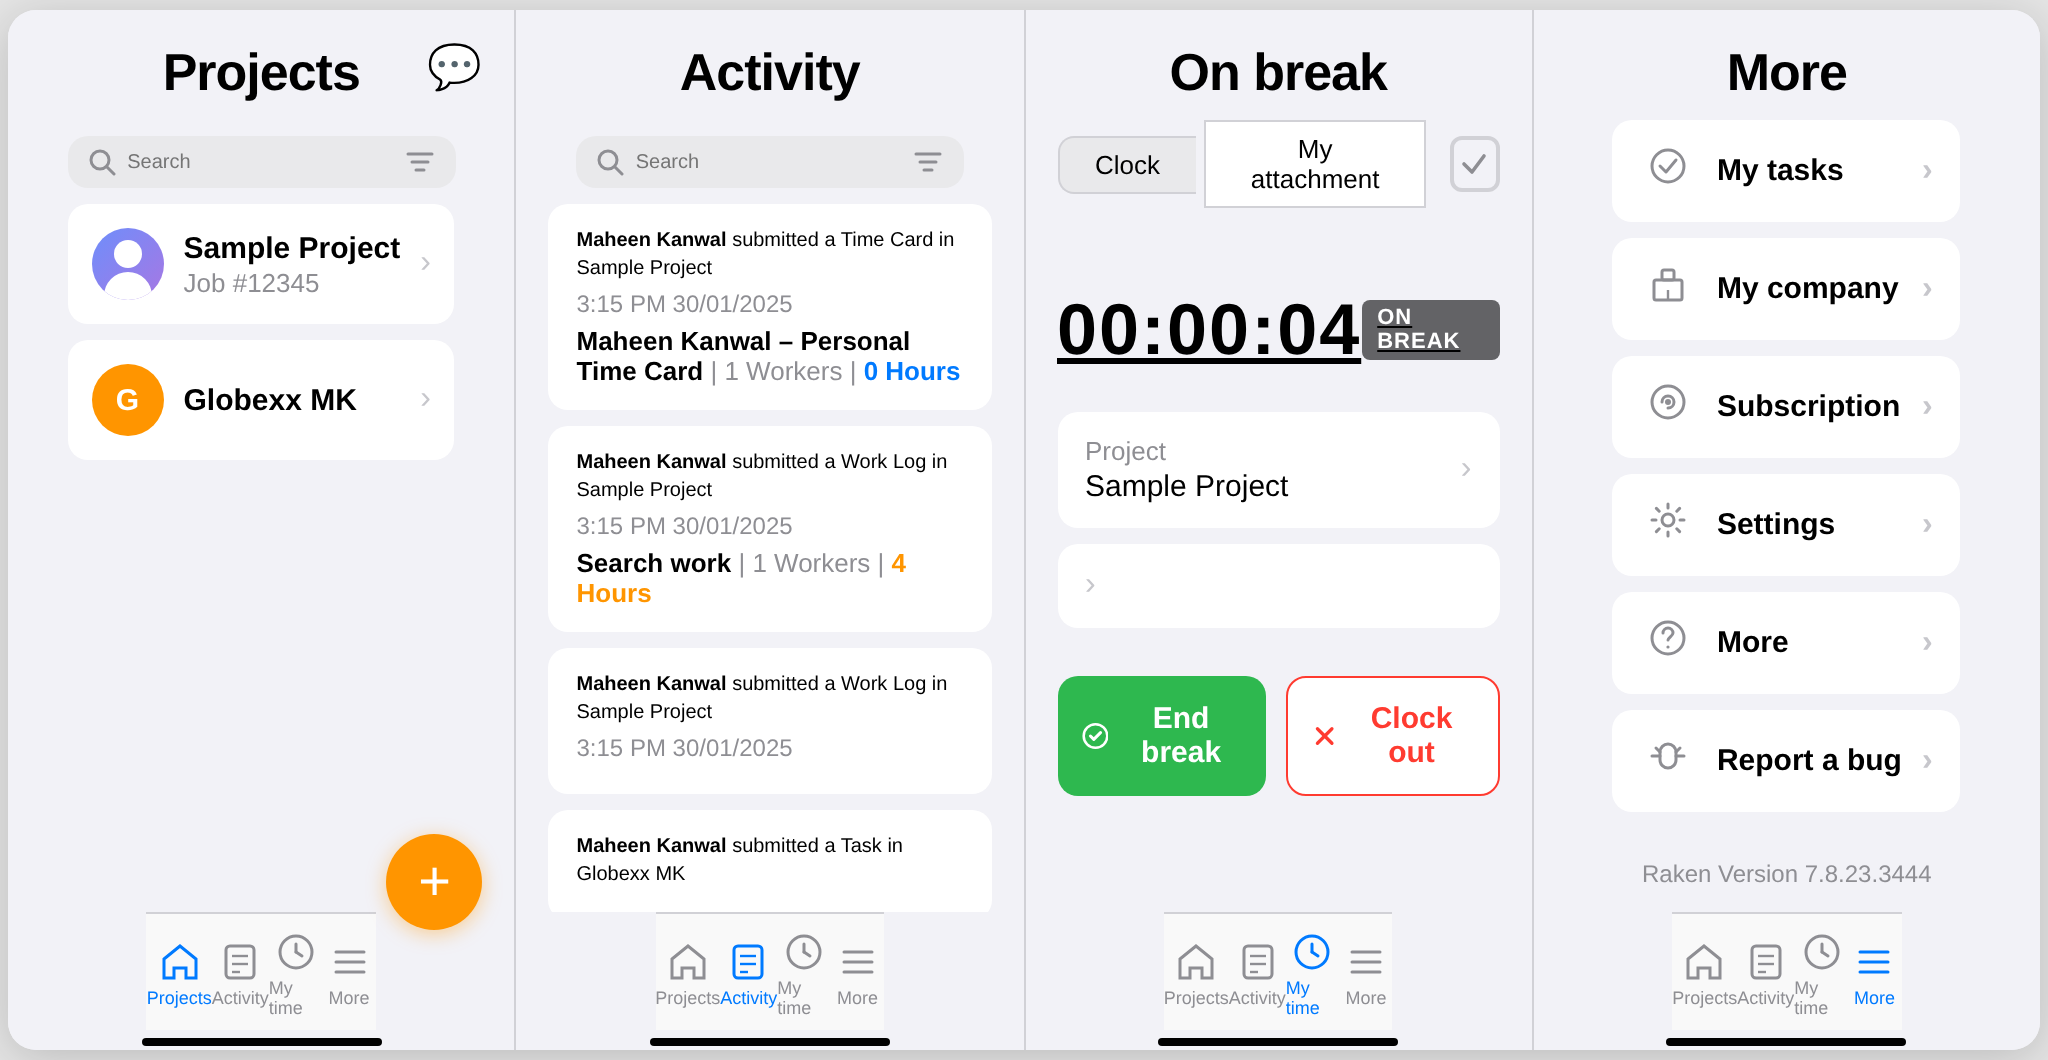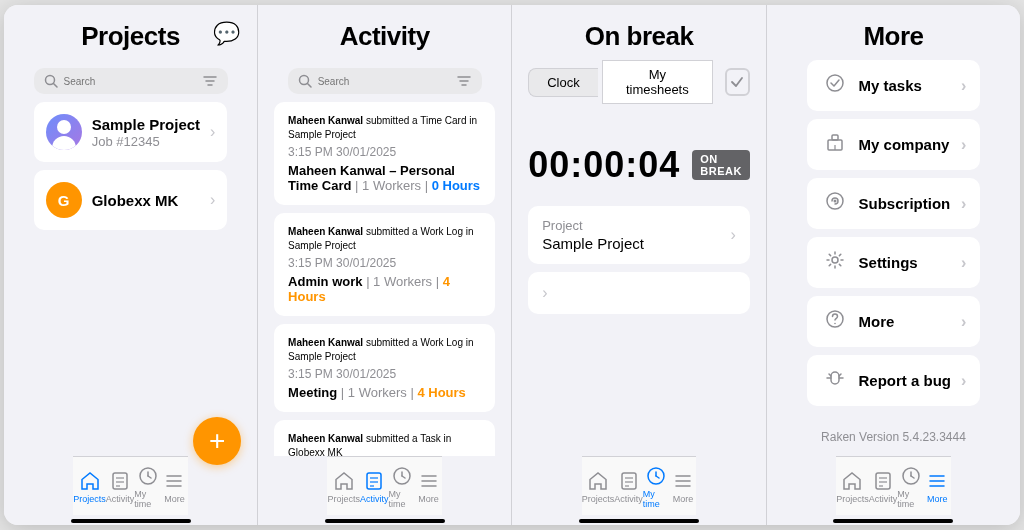--- a/index.html
+++ b/index.html
@@ -164,22 +164,22 @@
       border-radius: 6px;
       display: flex;
       align-items: center;
       justify-content: center;
       margin-left: 8px;
       cursor: pointer;
     }
     .timer-display {
       display: flex;
       align-items: center;
-      gap: 12px;
       margin-bottom: 20px;
+      text-decoration: underline;
     }
     .timer-value {
       font-size: 36px;
       font-weight: 700;
       letter-spacing: 1px;
       color: #000;
     }
     .on-break-badge {
       background: #636366;
       color: #fff;
@@ -483,37 +483,32 @@
         </div>
       </div>
 
       <div class="activity-item">
         <div class="main-text">
           <span class="bold">Maheen Kanwal</span>
           <span> submitted a Work Log in Sample Project</span>
         </div>
         <div class="timestamp">3:15 PM 30/01/2025</div>
         <div class="tag-line">
-          <span class="tag-label">Admin work</span>
+          <span class="tag-label">Search work</span>
           <span class="workers"> | 1 Workers | </span>
           <span class="orange">4 Hours</span>
         </div>
       </div>
 
       <div class="activity-item">
         <div class="main-text">
           <span class="bold">Maheen Kanwal</span>
           <span> submitted a Work Log in Sample Project</span>
         </div>
         <div class="timestamp">3:15 PM 30/01/2025</div>
-        <div class="tag-line">
-          <span class="tag-label">Meeting</span>
-          <span class="workers"> | 1 Workers | </span>
-          <span class="orange">4 Hours</span>
-        </div>
       </div>
 
       <div class="activity-item">
         <div class="main-text">
           <span class="bold">Maheen Kanwal</span>
           <span> submitted a Task in Globexx MK</span>
         </div>
 
       </div>
     </div>
@@ -553,21 +548,21 @@
     <div class="home-indicator"></div>
   </div>
 
   <div class="panel">
     <div class="panel-header">
       <span class="panel-title">On break</span>
     </div>
     <div style="padding: 0 16px 8px 16px;">
       <div class="tab-row">
         <button class="tab-btn active">Clock</button>
-        <button class="tab-btn">My timesheets</button>
+        <button class="tab-btn">My attachment</button>
         <div class="checkmark-btn">
           <svg width="14" height="14" viewBox="0 0 14 14" fill="none">
             <polyline points="2,7 6,11 12,3" stroke="#8e8e93" stroke-width="1.8" stroke-linecap="round" stroke-linejoin="round"></polyline>
           </svg>
         </div>
       </div>
     </div>
     <div class="break-panel-content">
       <div class="timer-display">
         <span class="timer-value">00:00:04</span>
@@ -575,20 +570,36 @@
       </div>
       <div class="break-row">
         <div>
           <div class="break-row-label">Project</div>
           <div class="break-row-value">Sample Project</div>
         </div>
         <span class="chevron">›</span>
       </div>
       <div class="break-row">
         <span class="chevron">›</span>
+      </div>
+      <div class="break-actions">
+        <button class="btn-end-break">
+          <svg width="16" height="16" viewBox="0 0 16 16" fill="none">
+            <circle cx="8" cy="8" r="7" stroke="#fff" stroke-width="1.5" fill="none"></circle>
+            <polyline points="5,8 7,10 11,6" stroke="#fff" stroke-width="1.8" stroke-linecap="round" stroke-linejoin="round"></polyline>
+          </svg>
+          <span>End break</span>
+        </button>
+        <button class="btn-clock-out">
+          <svg width="14" height="14" viewBox="0 0 14 14" fill="none">
+            <line x1="3" y1="3" x2="11" y2="11" stroke="#ff3b30" stroke-width="1.8" stroke-linecap="round"></line>
+            <line x1="11" y1="3" x2="3" y2="11" stroke="#ff3b30" stroke-width="1.8" stroke-linecap="round"></line>
+          </svg>
+          <span>Clock out</span>
+        </button>
       </div>
     </div>
     <div class="bottom-nav">
       <div class="nav-item">
         <svg width="22" height="22" viewBox="0 0 22 22" fill="none">
           <path d="M3 9.5L11 3L19 9.5V19H14V14H8V19H3V9.5Z" stroke="#8e8e93" stroke-width="1.5" fill="none"></path>
         </svg>
         <span class="nav-label">Projects</span>
       </div>
       <div class="nav-item">
@@ -691,21 +702,21 @@
             <line x1="6" y1="10" x2="2" y2="10" stroke="#8e8e93" stroke-width="1.5" stroke-linecap="round"></line>
             <line x1="14" y1="10" x2="18" y2="10" stroke="#8e8e93" stroke-width="1.5" stroke-linecap="round"></line>
             <line x1="6" y1="8" x2="4" y2="6" stroke="#8e8e93" stroke-width="1.5" stroke-linecap="round"></line>
             <line x1="14" y1="8" x2="16" y2="6" stroke="#8e8e93" stroke-width="1.5" stroke-linecap="round"></line>
           </svg>
         </div>
         <span class="more-item-text">Report a bug</span>
         <span class="more-item-chevron">›</span>
       </div>
     </div>
-    <div class="version-text">Raken Version 5.4.23.3444</div>
+    <div class="version-text">Raken Version 7.8.23.3444</div>
     <div class="bottom-nav">
       <div class="nav-item">
         <svg width="22" height="22" viewBox="0 0 22 22" fill="none">
           <path d="M3 9.5L11 3L19 9.5V19H14V14H8V19H3V9.5Z" stroke="#8e8e93" stroke-width="1.5" fill="none"></path>
         </svg>
         <span class="nav-label">Projects</span>
       </div>
       <div class="nav-item">
         <svg width="22" height="22" viewBox="0 0 22 22" fill="none">
           <rect x="4" y="3" width="14" height="16" rx="2" stroke="#8e8e93" stroke-width="1.5" fill="none"></rect>

